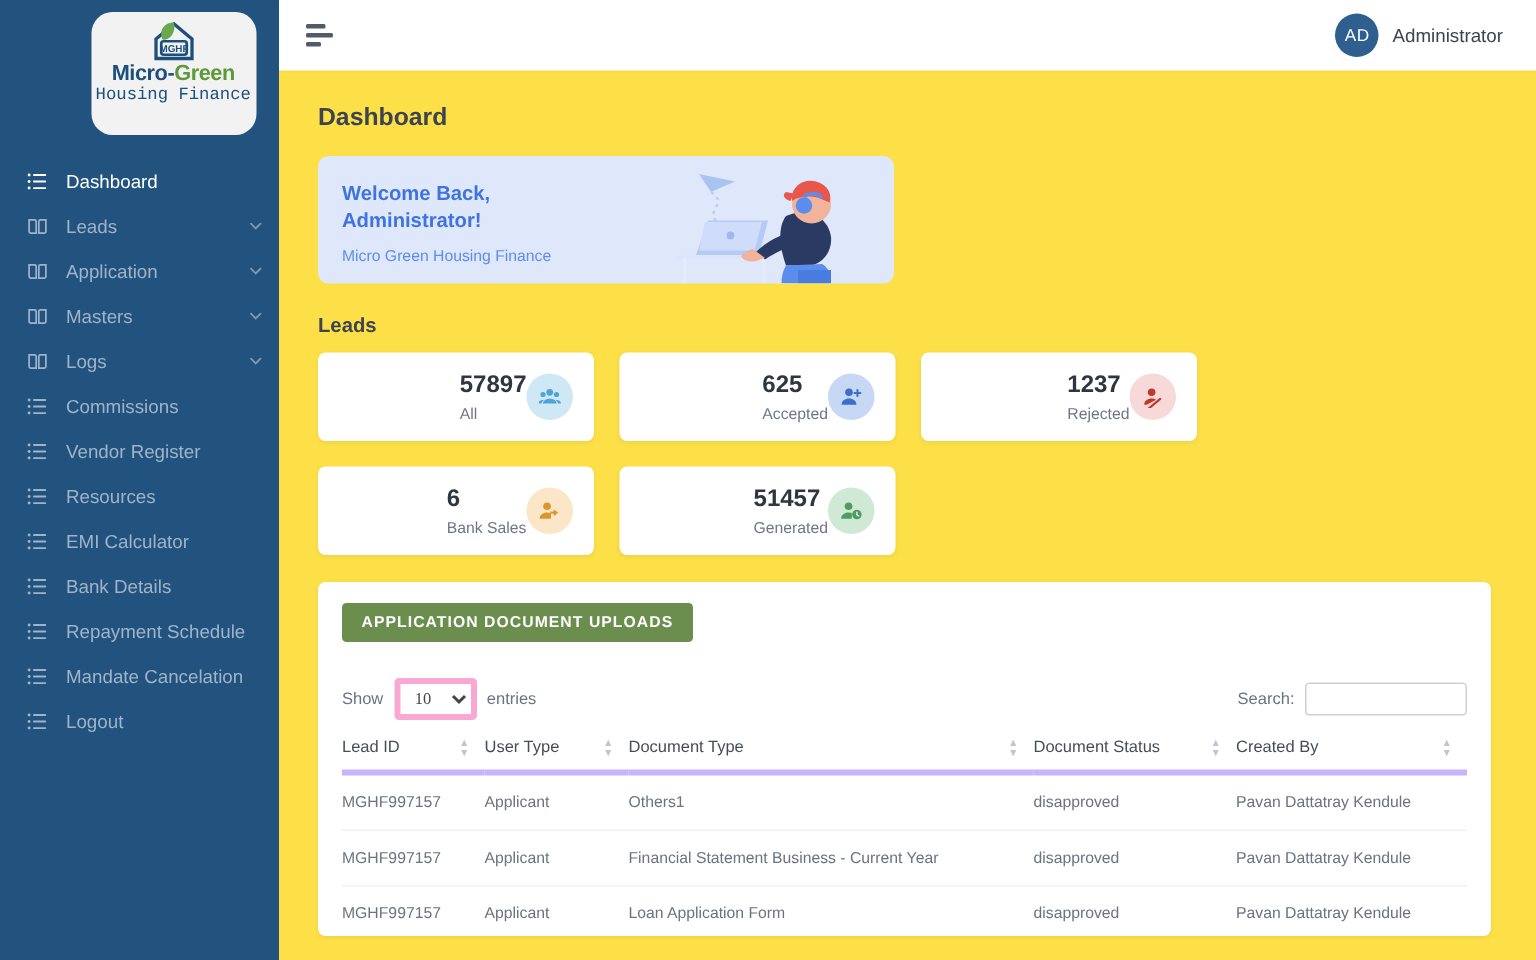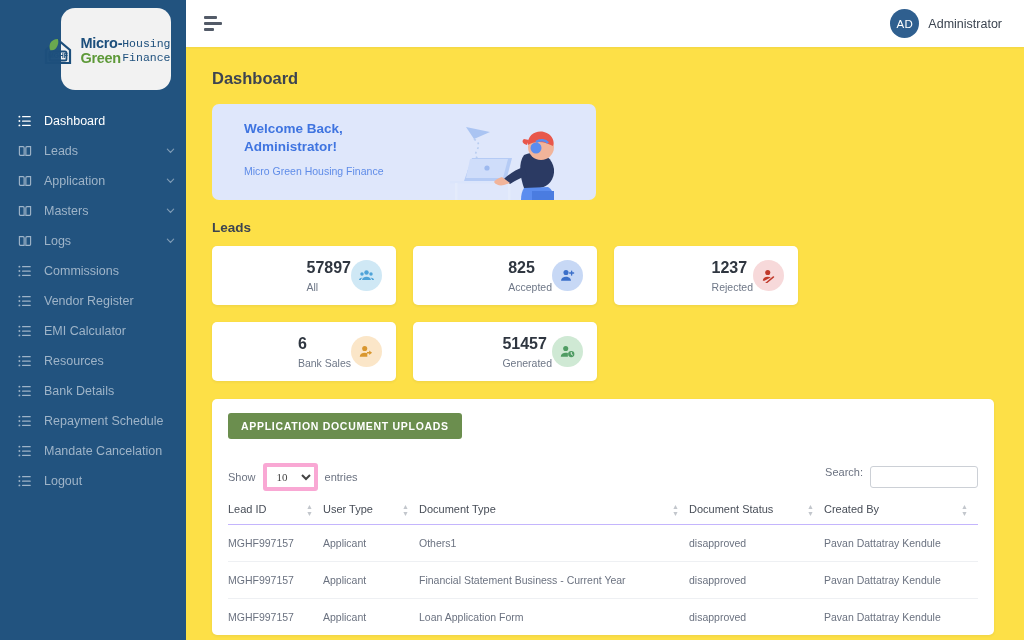--- a/index.html
+++ b/index.html
@@ -15,22 +15,22 @@
   .sidebar {
     width: 186px; flex: 0 0 186px; height: 640px;
     background: #22537f;
     display: flex; flex-direction: column;
     overflow: hidden;
   }
   .logo-wrap { padding: 8px 0 14px 0; display: flex; justify-content: center; }
   .logo-box {
     width: 110px; height: 82px; background: #f2f2f2;
     border-radius: 14px;
-    display: flex; flex-direction: row; align-items: center;
-    justify-content: flex-end; padding-top: 4px; margin-left: 45px;
+    display: flex; flex-direction: column; align-items: center;
+    justify-content: flex-start; padding-top: 4px; margin-left: 45px;
   }
   .logo-mark { width: 44px; height: 30px; position: relative; }
   .logo-text1 { font-size: 14.5px; font-weight: bold; letter-spacing: -0.3px; line-height: 1.05; }
   .logo-text1 .mg { color: #1d4f7c; }
   .logo-text1 .gr { color: #5d9938; }
   .logo-text2 { font-size: 11.5px; color: #1d4f7c; line-height: 1.25; font-family: Liberation Mono, monospace; }
 
   .nav { display: flex; flex-direction: column; padding-top: 2px; }
   .nav-item {
     display: flex; align-items: center;
@@ -62,24 +62,24 @@
     background: #2f5f8f; color: #fff; font-size: 11.5px;
     display: flex; align-items: center; justify-content: center; letter-spacing: .3px;
   }
   .user-name { font-size: 12.5px; color: #3b4450; }
 
   .content { flex: 1 1 auto; overflow: hidden; padding: 22px 30px 0 26px; }
   .page-title { font-size: 16.5px; color: #3d4450; font-weight: bold; margin-bottom: 16px; }
 
   
   .banner {
-    width: 384px; height: 96px;
+    width: 384px; height: 85px;
     background: #dfe7fb; border-radius: 7px;
     position: relative; overflow: hidden;
-    padding: 16px 0 0 32px;
+    padding: 16px 0 0 16px;
   }
   .banner-h { color: #3f74e0; font-size: 13.5px; font-weight: bold; line-height: 1.32; }
   .banner-sub { color: #5f8ce8; font-size: 10.5px; margin-top: 9px; }
   .banner-art { position: absolute; right: 8px; bottom: 0; width: 160px; height: 85px; }
 
   .section-title { font-size: 13.5px; color: #3d4450; font-weight: bold; margin: 20px 0 11px 0; }
 
   
   .cards { display: flex; flex-wrap: wrap; gap: 17px; }
   .card {
@@ -102,29 +102,29 @@
     display: inline-block; background: #6b8e4e; color: #fff;
     font-size: 10.5px; font-weight: bold; letter-spacing: .7px;
     padding: 7px 13px; border-radius: 3px; border: none; cursor: pointer;
   }
   .tbl-controls { display: flex; align-items: center; justify-content: space-between; margin-top: 24px; }
   .show-entries { display: flex; align-items: center; gap: 7px; font-size: 11px; color: #6b7280; }
   .sel {
     border: 4px solid #f9a8d4; border-radius: 3px; background: #fff;
     font-size: 11px; color: #444; padding: 3px 4px 3px 6px; font-family: Liberation Serif, serif;
   }
-  .search-wrap { display: flex; gap: 7px; font-size: 11px; color: #6b7280; }
+  .search-wrap { display: flex; align-items: center; gap: 7px; font-size: 11px; color: #6b7280; }
   .search-inp {
     width: 108px; height: 22px; border: 1px solid #ccd0d6; border-radius: 3px;
     font-size: 11px; padding: 0 5px; font-family: inherit; outline: none;
   }
   table { width: 100%; border-collapse: collapse; margin-top: 12px; }
   th {
     text-align: left; font-size: 11px; font-weight: normal; color: #474d57;
-    padding: 0 0 9px 0; border-bottom: 1px solid #c4b5fd; position: relative; margin-top: 15px;
+    padding: 0 0 9px 0; border-bottom: 4px solid #c4b5fd; position: relative; margin-top: 15px;
   }
   th .sort { position: absolute; right: 10px; top: 0px; color: #c2c6cc; font-size: 7px; line-height: 7px; }
   td { font-size: 10.5px; color: #6b7280; padding: 12px 0 12px 0; border-bottom: 1px solid #eef0f3; }
   .c1 { width: 95px; } .c2 { width: 96px; } .c3 { width: 270px; } .c4 { width: 135px; } .c5 { width: auto; }
 </style>
 </head>
 <body>
 
 <div class="app">
 
@@ -251,36 +251,36 @@
               <g fill="currentColor">
                 <circle cx="1.6" cy="3" r="1.1"></circle>
                 <circle cx="1.6" cy="8" r="1.1"></circle>
                 <circle cx="1.6" cy="13" r="1.1"></circle>
                 <rect x="4.6" y="2.3" width="10" height="1.5" rx=".6"></rect>
                 <rect x="4.6" y="7.3" width="10" height="1.5" rx=".6"></rect>
                 <rect x="4.6" y="12.3" width="10" height="1.5" rx=".6"></rect>
               </g>
             </svg>
           </span>
+          <span class="nav-label">Resources</span>
+        </div>
+        <div class="nav-item">
+          <span class="nav-ico">
+            <svg width="14" height="14" viewBox="0 0 16 16">
+              <g fill="currentColor">
+                <circle cx="1.6" cy="3" r="1.1"></circle>
+                <circle cx="1.6" cy="8" r="1.1"></circle>
+                <circle cx="1.6" cy="13" r="1.1"></circle>
+                <rect x="4.6" y="2.3" width="10" height="1.5" rx=".6"></rect>
+                <rect x="4.6" y="7.3" width="10" height="1.5" rx=".6"></rect>
+                <rect x="4.6" y="12.3" width="10" height="1.5" rx=".6"></rect>
+              </g>
+            </svg>
+          </span>
           <span class="nav-label">EMI Calculator</span>
-        </div>
-        <div class="nav-item">
-          <span class="nav-ico">
-            <svg width="14" height="14" viewBox="0 0 16 16">
-              <g fill="currentColor">
-                <circle cx="1.6" cy="3" r="1.1"></circle>
-                <circle cx="1.6" cy="8" r="1.1"></circle>
-                <circle cx="1.6" cy="13" r="1.1"></circle>
-                <rect x="4.6" y="2.3" width="10" height="1.5" rx=".6"></rect>
-                <rect x="4.6" y="7.3" width="10" height="1.5" rx=".6"></rect>
-                <rect x="4.6" y="12.3" width="10" height="1.5" rx=".6"></rect>
-              </g>
-            </svg>
-          </span>
-          <span class="nav-label">Resources</span>
         </div>
         <div class="nav-item">
           <span class="nav-ico">
             <svg width="14" height="14" viewBox="0 0 16 16">
               <g fill="currentColor">
                 <circle cx="1.6" cy="3" r="1.1"></circle>
                 <circle cx="1.6" cy="8" r="1.1"></circle>
                 <circle cx="1.6" cy="13" r="1.1"></circle>
                 <rect x="4.6" y="2.3" width="10" height="1.5" rx=".6"></rect>
                 <rect x="4.6" y="7.3" width="10" height="1.5" rx=".6"></rect>
@@ -401,21 +401,21 @@
                   <circle cx="16" cy="8" r="2.3"></circle>
                   <path d="M4 16c0-2.6 2.7-4.3 6-4.3s6 1.7 6 4.3z"></path>
                   <path d="M0 16c0-1.9 1.6-3.1 3.6-3.1.4 0 .8 0 1.2.1C3.4 13.9 2.6 15 2.6 16z"></path>
                   <path d="M20 16c0-1.9-1.6-3.1-3.6-3.1-.4 0-.8 0-1.2.1 1.4 1 2.2 2 2.2 3z"></path>
                 </g>
               </svg>
             </div>
           </div>
           <div class="card">
             <div>
-              <div class="card-num">825</div>
+              <div class="card-num">625</div>
               <div class="card-lbl">Accepted</div>
             </div>
             <div class="card-ico" style="background:#c7d8f5">
               <svg width="15" height="15" viewBox="0 0 20 20">
                 <g fill="#3b6fc9">
                   <circle cx="8" cy="6" r="3.4"></circle>
                   <path d="M1.4 17c0-3.3 3-5.4 6.6-5.4s6.6 2.1 6.6 5.4z"></path>
                   <rect x="14.6" y="3.2" width="1.8" height="7" rx=".8"></rect>
                   <rect x="12" y="5.8" width="7" height="1.8" rx=".8"></rect>
                 </g>

